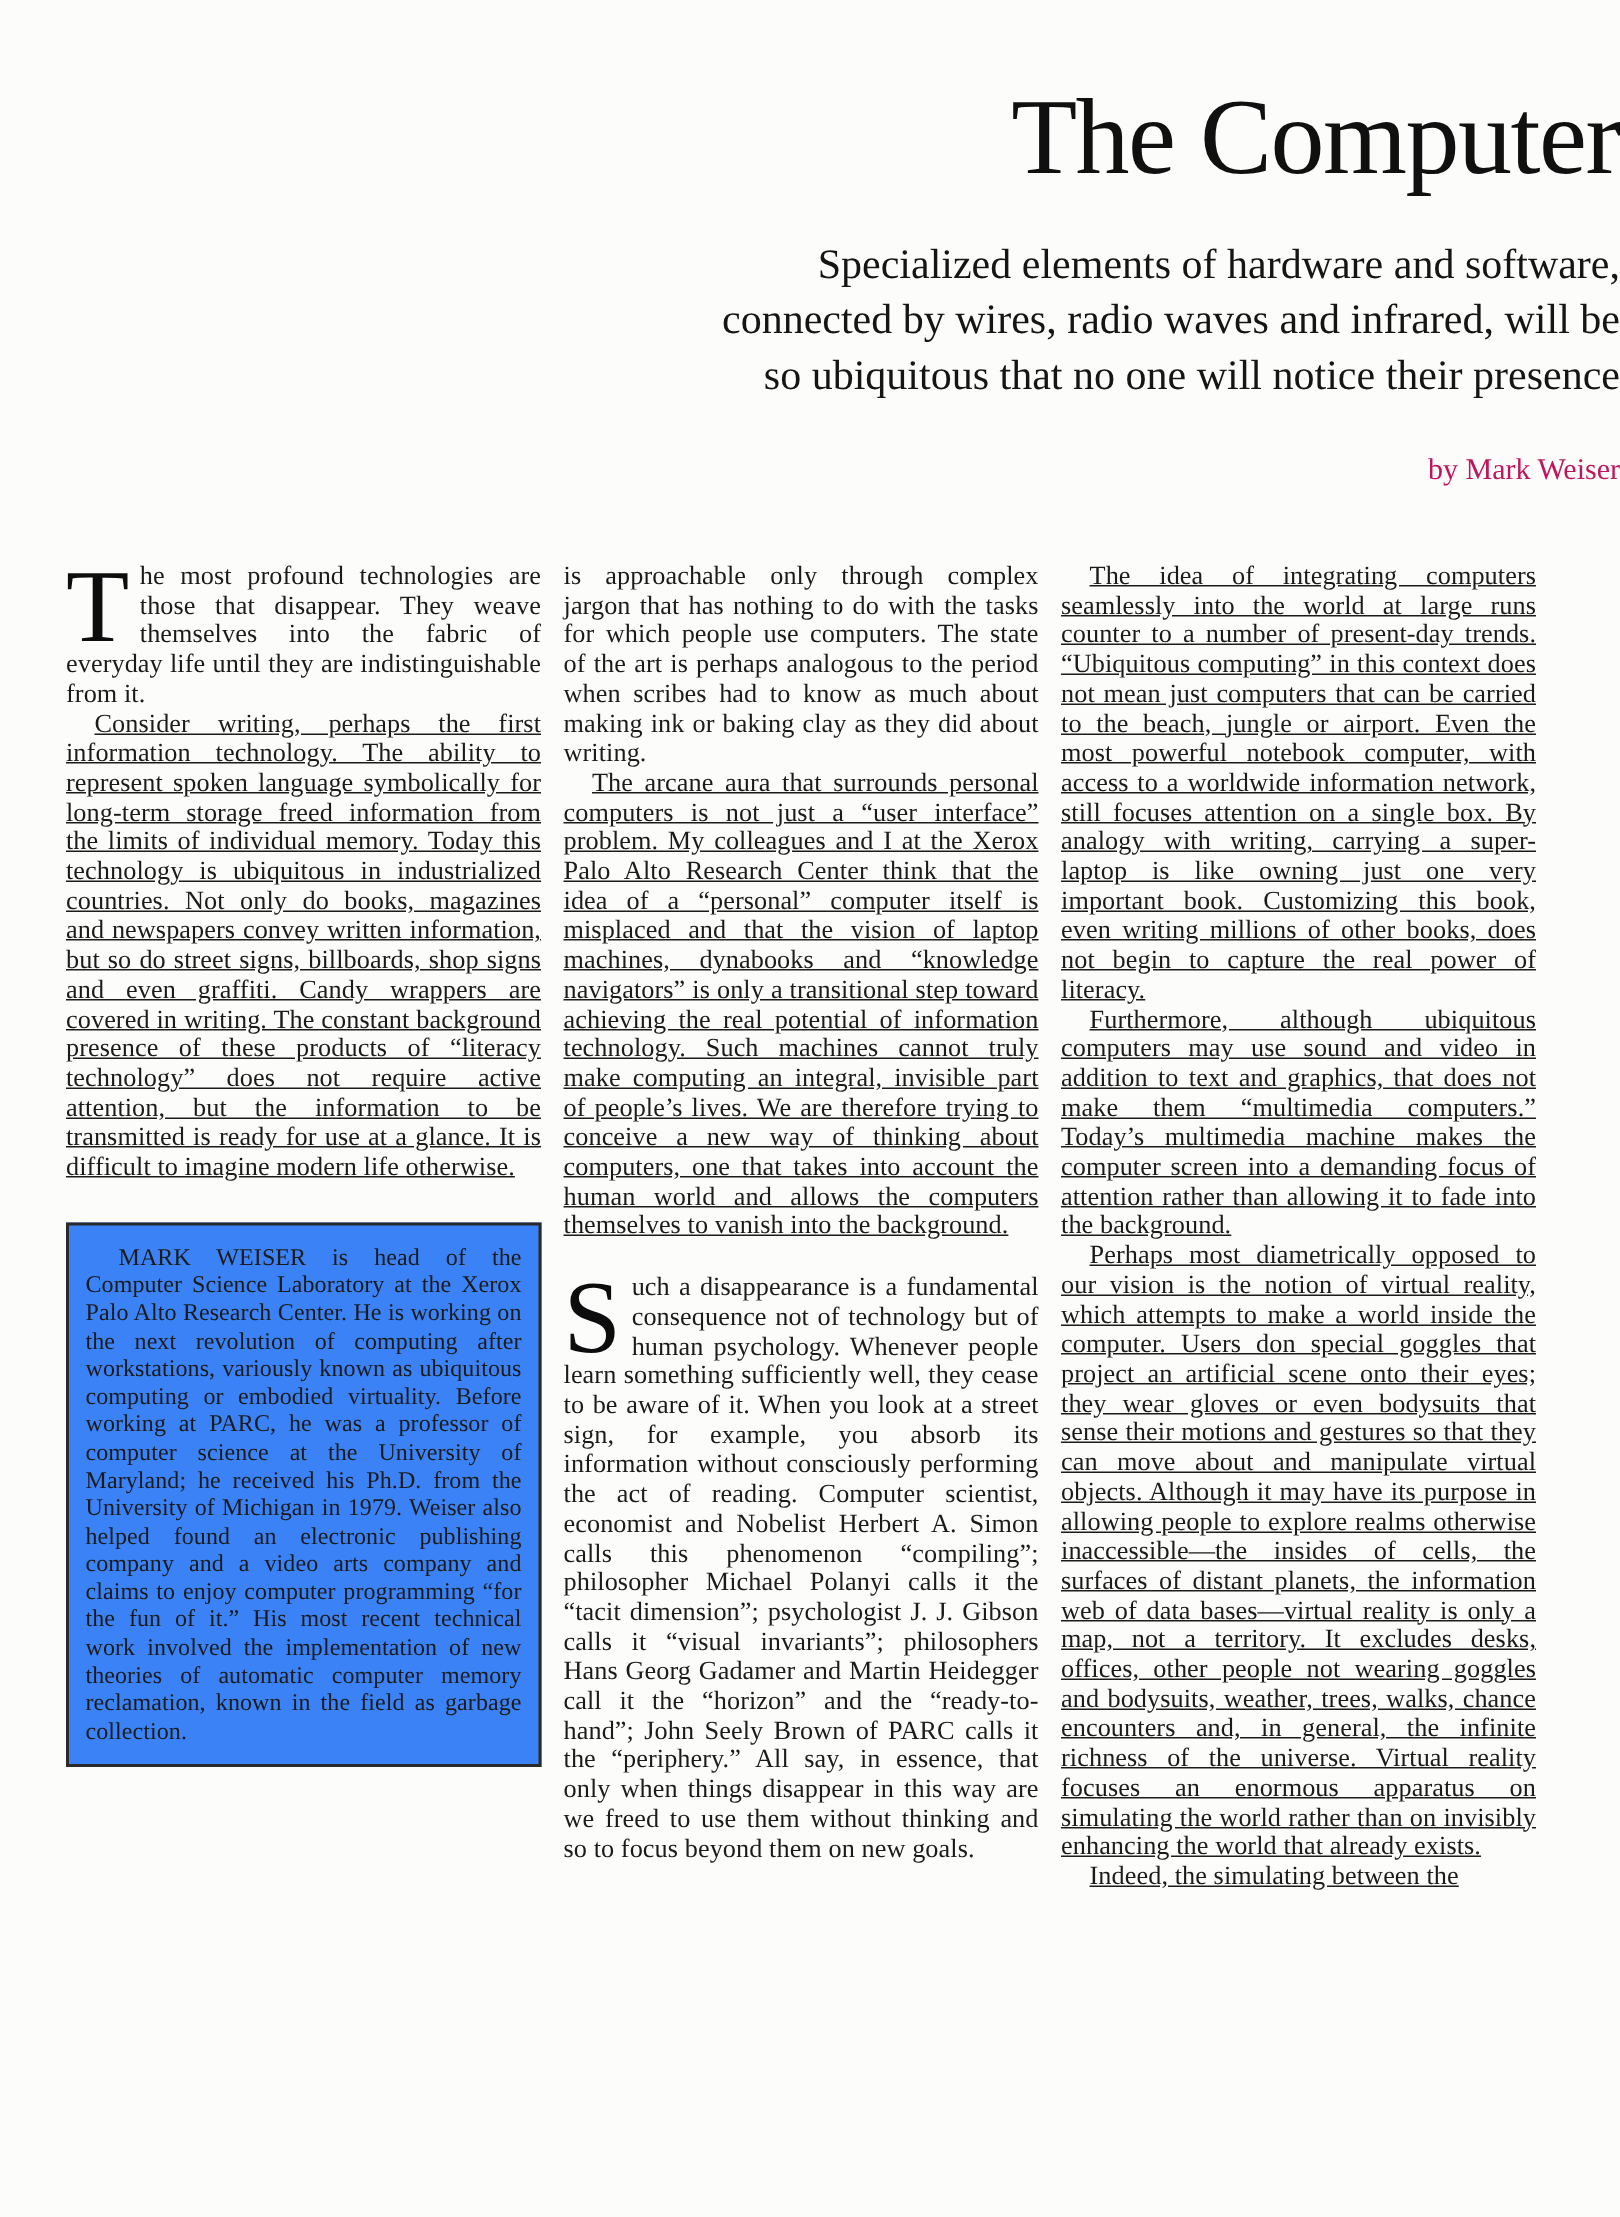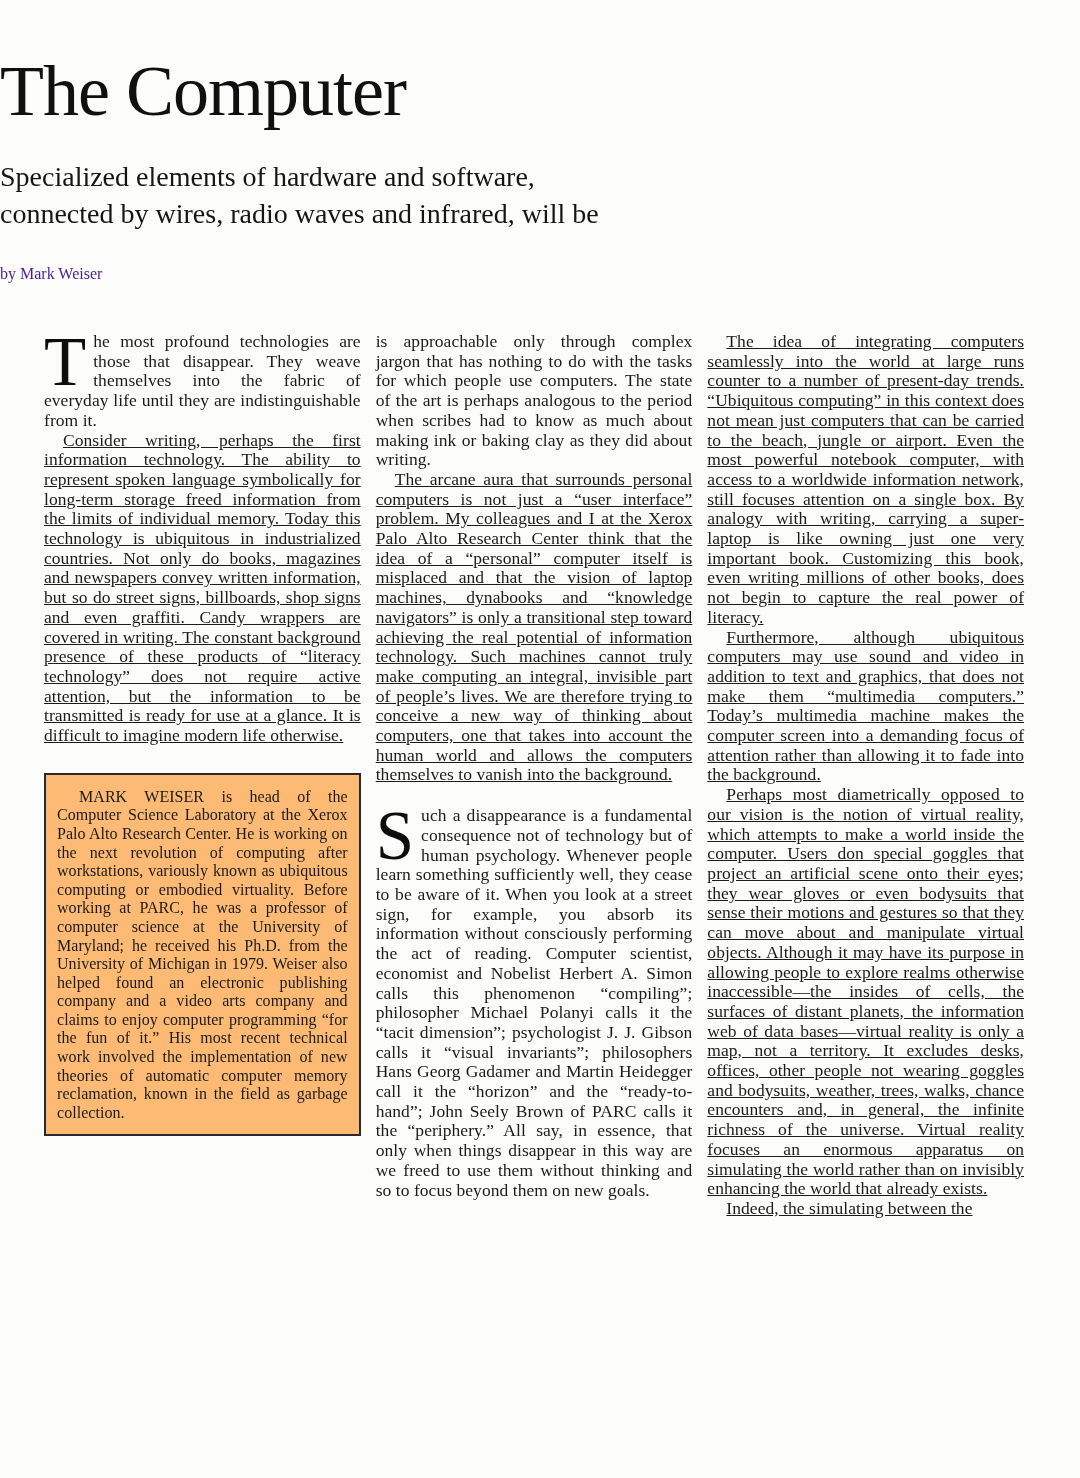--- a/index.html
+++ b/index.html
@@ -6,39 +6,39 @@
     margin: 0; padding: 0;
     width: 1080px; height: 1478px;
     background: #fcfcfb;
     overflow: hidden;
     font-family: "Liberation Serif", serif;
     color: #1b1b1b;
   }
   .page { position: relative; width: 1080px; height: 1478px; }
 
   
-  .masthead { text-align: left; }
+  .masthead { text-align: right; }
   .title {
     margin: 50px 0 0 0;
     font-size: 72px;
     line-height: 82px;
     font-weight: 500;
     letter-spacing: -1px;
     color: #101010;
   }
   .deck {
     margin-top: 26px;
     font-size: 28px;
     line-height: 37px;
     color: #151515;
   }
   .byline {
     margin-top: 33px;
-    font-size: 16px;
-    color: #4c1d95;
+    font-size: 20px;
+    color: #be185d;
   }
 
   
   .columns {
     display: flex;
     gap: 15px;
     margin: 49px 56px 0 44px;
   }
   .col { flex: 1 1 0; }
   .col p {
@@ -56,21 +56,21 @@
     padding: 5px 7px 0 0;
     color: #0d0d0d;
   }
   .section-gap { margin-top: 21px !important; }
 
   
   .bio-box {
     margin-top: 27px;
     border: 2px solid #2a2a2a;
     padding: 13px 11px 12px 11px;
-    background: #fdba74;
+    background: #3b82f6;
   }
   .bio-box p {
     margin: 0;
     font-size: 16px;
     line-height: 18.6px;
     text-align: justify;
     text-indent: 22px;
   }
 
   
@@ -97,20 +97,21 @@
 
 <div class="page">
 
   <header class="masthead">
     <h1 class="title">
       <span>The Computer</span><br>
     </h1>
     <div class="deck">
       <div>Specialized elements of hardware and software,</div>
       <div>connected by wires, radio waves and infrared, will be</div>
+      <div>so ubiquitous that no one will notice their presence</div>
     </div>
     <div class="byline">by Mark Weiser</div>
   </header>
 
   <main class="columns">
 
     <div class="col">
       <p><span class="dropcap">T</span><span>he most profound technologies are those that disappear. They weave themselves into the fabric of everyday life until they are indistinguishable from it.</span></p>
       <p class="indent">Consider writing, perhaps the first information technology. The ability to represent spoken language symbolically for long-term storage freed information from the limits of individual memory. Today this technology is ubiquitous in industrialized countries. Not only do books, magazines and newspapers convey written information, but so do street signs, billboards, shop signs and even graffiti. Candy wrappers are covered in writing. The constant background presence of these products of “literacy technology” does not require active attention, but the information to be transmitted is ready for use at a glance. It is difficult to imagine modern life otherwise.</p>
       <aside class="bio-box">

